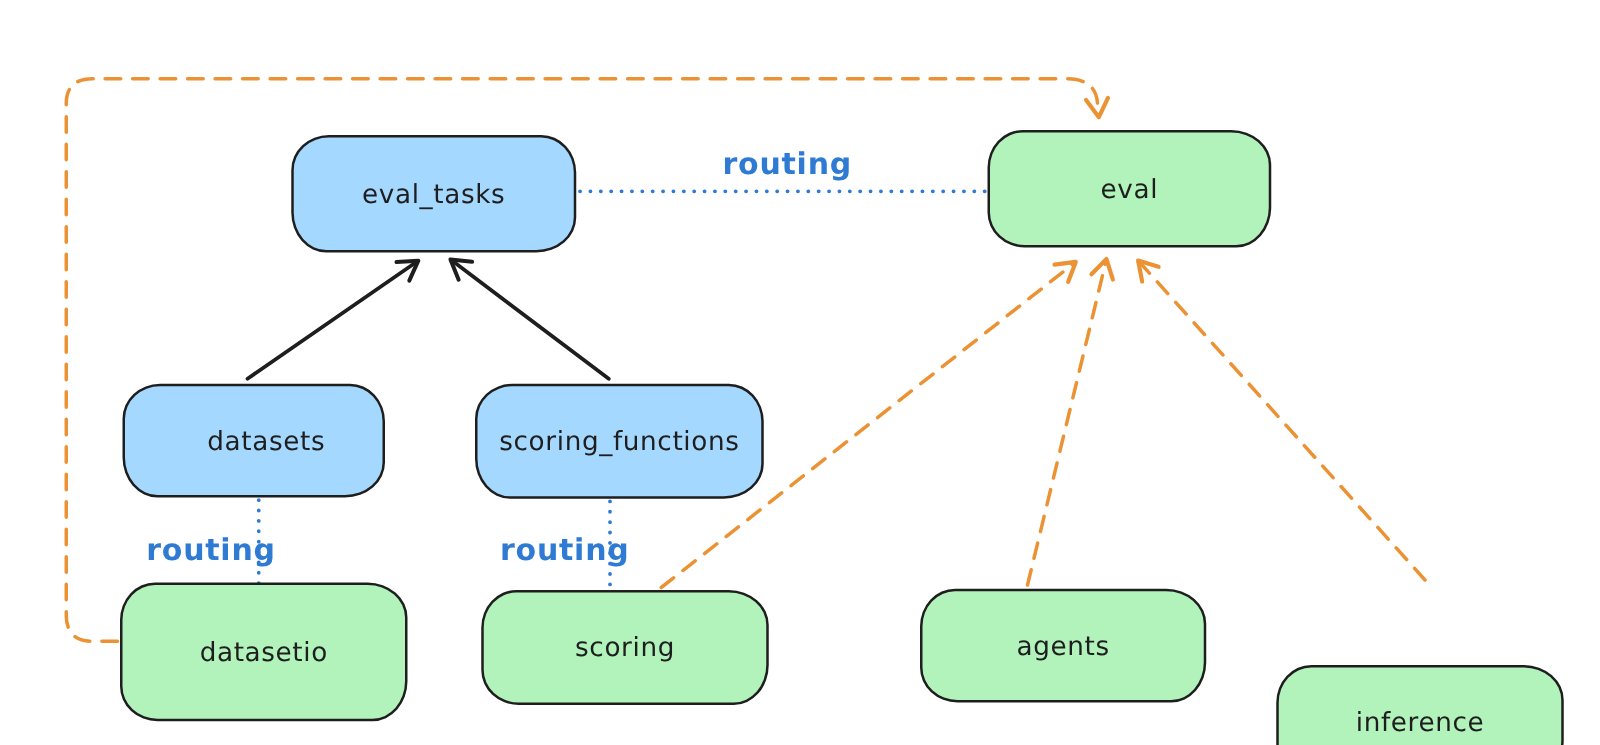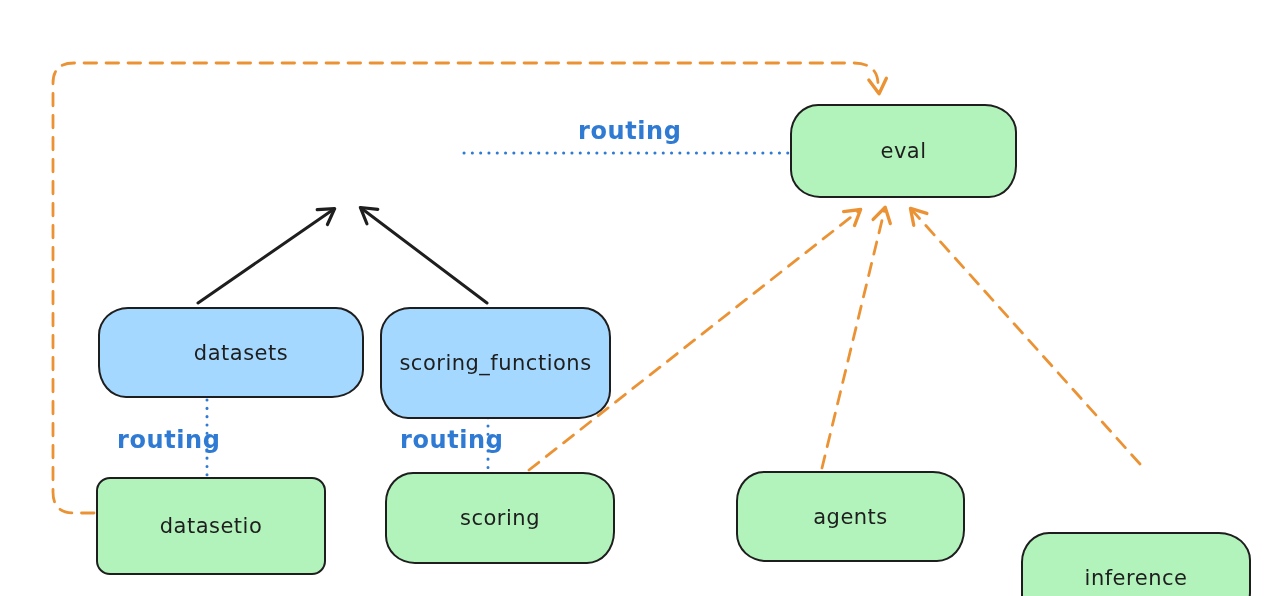--- a/index.html
+++ b/index.html
@@ -66,34 +66,37 @@
     <path d="M 464 153 L 789 153" fill="none" stroke="#2f7bd3" stroke-width="3" stroke-linecap="round" stroke-dasharray="0.1 8.2"></path>
     <path d="M 207 400 L 207 476" fill="none" stroke="#2f7bd3" stroke-width="3" stroke-linecap="round" stroke-dasharray="0.1 8.2"></path>
     <path d="M 488 401 L 488 470" fill="none" stroke="#2f7bd3" stroke-width="3" stroke-linecap="round" stroke-dasharray="0.1 8.2"></path>
 
     <path d="M 94 513 L 74 513 Q 53 513 53 492 L 53 83 Q 53 63 74 63 L 853 63 Q 877 63 878 83 L 879 93" fill="none" stroke="#eb9334" stroke-width="2.8" stroke-linecap="round" stroke-dasharray="12.5 9.5" marker-end="url(#arrow-orange)"></path>
     <path d="M 529 470 L 860 210" fill="none" stroke="#eb9334" stroke-width="2.8" stroke-linecap="round" stroke-dasharray="12.5 9.5" marker-end="url(#arrow-orange)"></path>
     <path d="M 822 468 L 885 208" fill="none" stroke="#eb9334" stroke-width="2.8" stroke-linecap="round" stroke-dasharray="12.5 9.5" marker-end="url(#arrow-orange)"></path>
     <path d="M 1140 464 L 911 209" fill="none" stroke="#eb9334" stroke-width="2.8" stroke-linecap="round" stroke-dasharray="12.5 9.5" marker-end="url(#arrow-orange)"></path>
   </svg>
 
+  <div class="node blue" style="left:233px; top:108px; width:228px; height:94px;">
+    <span class="node-label">eval_tasks</span>
+  </div>
 
   <div class="node green" style="left:790px; top:104px; width:227px; height:94px;">
     <span class="node-label">eval</span>
   </div>
 
-  <div class="node blue" style="left:98px; top:307px; width:266px; height:91px;padding-left:20px;">
+  <div class="node blue" style="left:98px; top:307px; width:210px; height:91px;padding-left:20px;">
     <span class="node-label">datasets</span>
   </div>
 
-  <div class="node blue" style="left:380px; top:307px; width:231px; height:112px;">
+  <div class="node blue" style="left:380px; top:307px; width:231px; height:92px;">
     <span class="node-label">scoring_functions</span>
   </div>
 
-  <div class="node green" style="left:96px; top:477px; width:230px; height:98px;border-radius:14px;">
+  <div class="node green" style="left:96px; top:466px; width:230px; height:111px;">
     <span class="node-label">datasetio</span>
   </div>
 
   <div class="node green" style="left:385px; top:472px; width:230px; height:92px;">
     <span class="node-label">scoring</span>
   </div>
 
   <div class="node green" style="left:710px; top:471px; width:229px; height:91px;margin-left:26px;">
     <span class="node-label">agents</span>
   </div>

